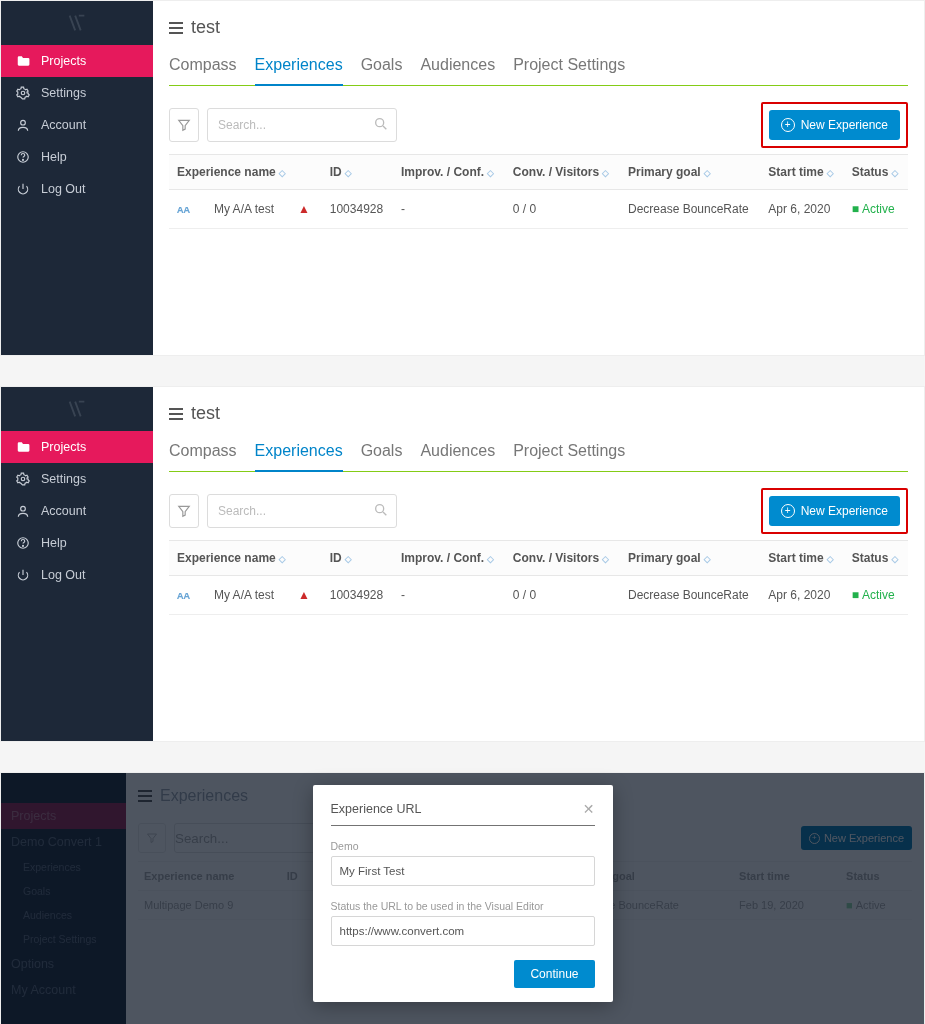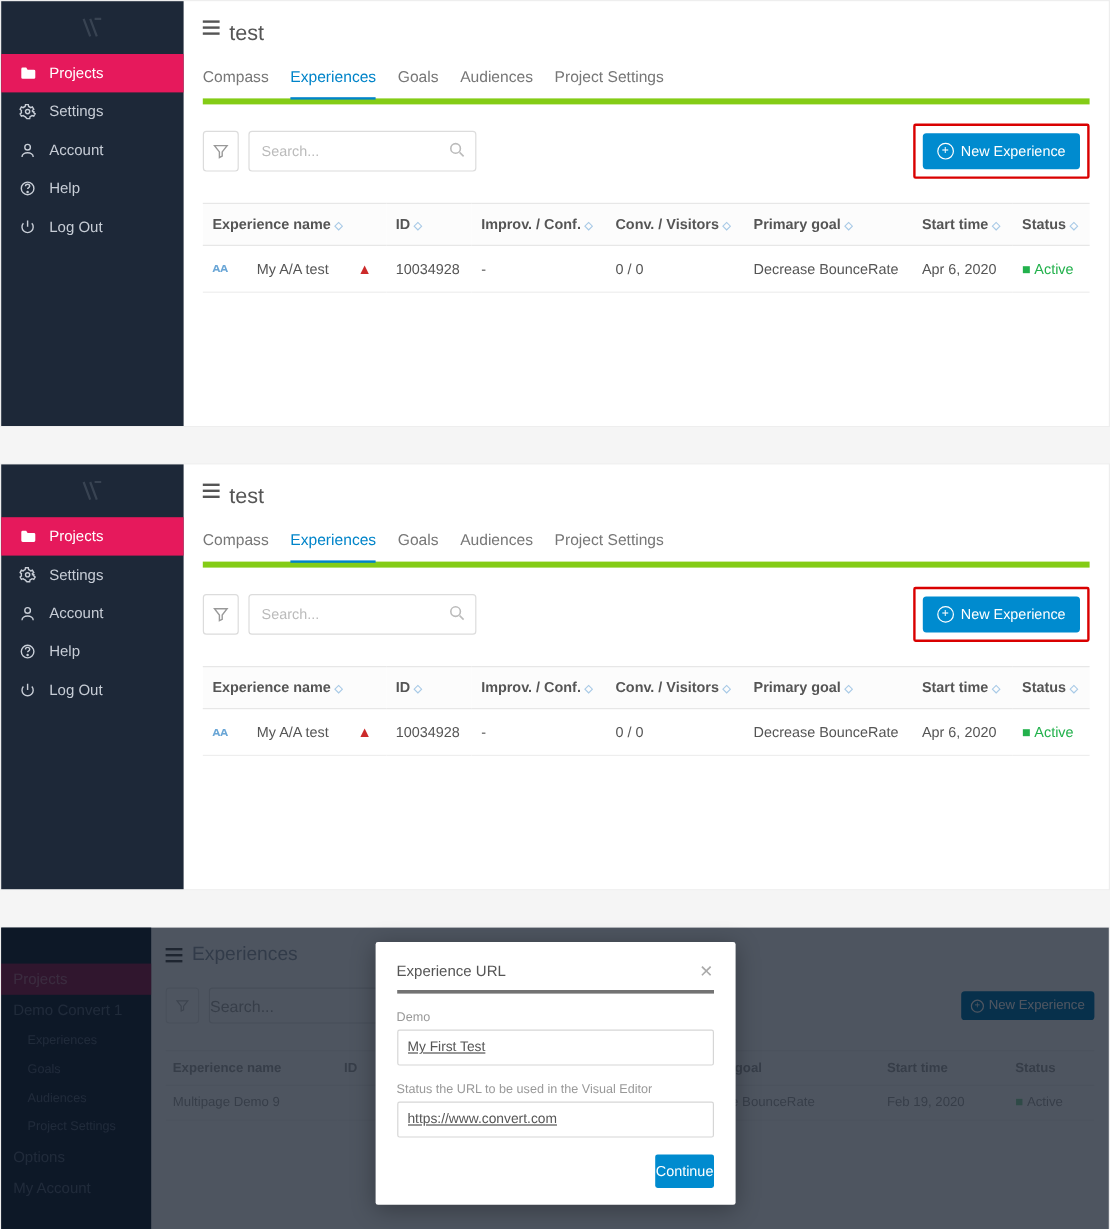--- a/index.html
+++ b/index.html
@@ -12,41 +12,41 @@
 
   
   .sidebar { width: 152px; background: #1d2838; color: #c7cdd6; display: flex; flex-direction: column; }
   .logo-area { height: 44px; display: flex; align-items: center; justify-content: center; opacity: .35; }
   .side-item { display: flex; align-items: center; gap: 10px; padding: 8px 14px; font-size: 12.5px; cursor: pointer; }
   .side-item.active { background: #e6195c; color: #fff; }
   .side-icon { width: 16px; height: 16px; display: inline-flex; align-items: center; justify-content: center; }
 
   
   .main { flex: 1; padding: 10px 16px 0 16px; position: relative; }
-  .crumb { display: flex; align-items: flex-start; gap: 8px; color: #555; font-size: 18px; padding: 6px 0 14px 0; }
+  .crumb { display: flex; align-items: center; gap: 8px; color: #555; font-size: 18px; padding: 6px 0 14px 0; }
   .ham { display: inline-flex; flex-direction: column; gap: 3px; }
   .ham span { display: block; width: 14px; height: 2px; background: #555; }
 
-  .tabs { display: flex; gap: 18px; border-bottom: 5px solid #84cc16; font-size: 13px; color: #777; }
+  .tabs { display: flex; gap: 18px; border-bottom: 1px solid #84cc16; font-size: 16px; color: #777; }
   .tab { padding: 4px 0 10px 0; cursor: pointer; }
   .tab.active { color: #0084c9; border-bottom: 2px solid #0084c9; margin-bottom: -1px; }
 
   .toolbar-row { display: flex; align-items: center; padding: 16px 0 6px 0; }
   .filter-btn { width: 30px; height: 34px; border: 1px solid #dcdcdc; border-radius: 3px; margin-right: 8px; display: flex; align-items: center; justify-content: center; color: #999; cursor: pointer; background:#fff; }
   .search-wrap { position: relative; }
   .search-input { width: 190px; height: 34px; border: 1px solid #dcdcdc; border-radius: 3px; padding: 0 30px 0 10px; font-size: 12px; color: #555; }
   .search-input::placeholder { color: #bbb; }
   .search-icon { position: absolute; right: 8px; top: 8px; color: #bbb; }
   .spacer { flex: 1; }
   .new-btn-wrap { border: 2px solid #d90000; padding: 6px; border-radius: 2px; }
   .new-btn { background: #008bcf; color: #fff; font-size: 12px; padding: 8px 12px; border-radius: 3px; display: flex; align-items: center; gap: 6px; border: none; cursor: pointer; }
   .plus-circ { width: 14px; height: 14px; border: 1.5px solid #fff; border-radius: 50%; display: inline-flex; align-items: center; justify-content: center; font-size: 10px; line-height: 1; }
 
   
-  table { width: 100%; border-collapse: collapse; font-size: 12px; color: #555; margin-top: 14px; }
+  table { width: 100%; border-collapse: collapse; font-size: 12px; color: #555; margin-top: 0; }
   thead th { text-align: left; font-weight: 600; padding: 10px 8px; border-top: 1px solid #e7e7e7; border-bottom: 1px solid #e7e7e7; background: #fcfcfc; white-space: nowrap; }
   thead th .sort { color: #a7c9e6; font-size: 9px; margin-left: 3px; display: inline-block; }
   tbody td { padding: 12px 8px; border-bottom: 1px solid #eee; white-space: nowrap; }
   .name-cell { display: flex; align-items: center; gap: 24px; }
   .type-icon { color: #6aa6d6; font-weight: bold; font-size: 11px; }
   .warn { color: #cc2a2a; }
   .status-dot { color: #22b14c; margin-right: 3px; }
   .status-text { color: #22b14c; }
 
   
@@ -60,28 +60,28 @@
   .main3 { flex: 1; padding: 10px 12px 0 12px; position: relative; z-index: 1; }
   .crumb3 { color: #9aa3ad; font-size: 16px; padding: 4px 0 10px 0; display:flex; align-items:center; gap:8px;}
   .toolbar3 { display:flex; align-items:center; padding: 8px 0; }
   .search3 { width:150px; height:30px; border:1px solid #ccc; border-radius:3px; opacity:.6; }
   .new-btn3 { background:#007ab3; color:#fff; font-size:11px; padding:6px 8px; border-radius:3px; border:none; display:flex; align-items:center; gap:4px;}
   table.t3 { font-size: 11px; opacity:.5; width:100%; border-collapse:collapse;}
   table.t3 th, table.t3 td { padding: 8px 6px; text-align:left; white-space:nowrap; }
 
   
   .modal { position: absolute; z-index: 5; left: 50%; top: 12px; transform: translateX(-50%); width: 300px; background: #fff; border-radius: 2px; box-shadow: 0 4px 20px rgba(0,0,0,.3); padding: 16px 18px 14px 18px; }
-  .modal-head { display:flex; align-items:center; border-bottom:3px solid #737373; padding-bottom:8px; margin-bottom:14px;}
+  .modal-head { display:flex; align-items:center; border-bottom:1px solid #737373; padding-bottom:8px; margin-bottom:14px;}
   .modal-title { font-size: 12.5px; color:#555; flex:1;}
   .modal-close { color:#aaa; cursor:pointer; font-size:14px;}
   .fld-label { font-size: 10.5px; color:#999; margin-bottom:4px; display:block;}
-  .fld-input { width:100%; height:30px; border:1px solid #d6d6d6; border-radius:2px; padding:0 8px; font-size:11.5px; color:#555; margin-bottom:14px;text-decoration:underline;}
+  .fld-input { width:100%; height:30px; border:1px solid #d6d6d6; border-radius:2px; padding:0 8px; font-size:11.5px; color:#555; margin-bottom:14px;}
   .fld-hint { font-size:10.5px; color:#999; margin-bottom:4px; display:block;}
   .modal-foot { display:flex; justify-content:flex-end; }
-  .continue-btn { background:#008bcf; color:#fff; border:none; padding:7px 0; font-size:12px; border-radius:2px; cursor:pointer;}
+  .continue-btn { background:#008bcf; color:#fff; border:none; padding:7px 16px; font-size:12px; border-radius:2px; cursor:pointer;}
 </style>
 </head>
 <body>
 
 <div class="panel panel-h">
   <div class="sidebar">
     <div class="logo-area">
       <svg width="22" height="22" viewBox="0 0 24 24" fill="none" stroke="#6b7683" stroke-width="2">
           <path d="M4 4 L10 20 M10 4 L16 20 M14 4 L20 4"></path>
         </svg>

